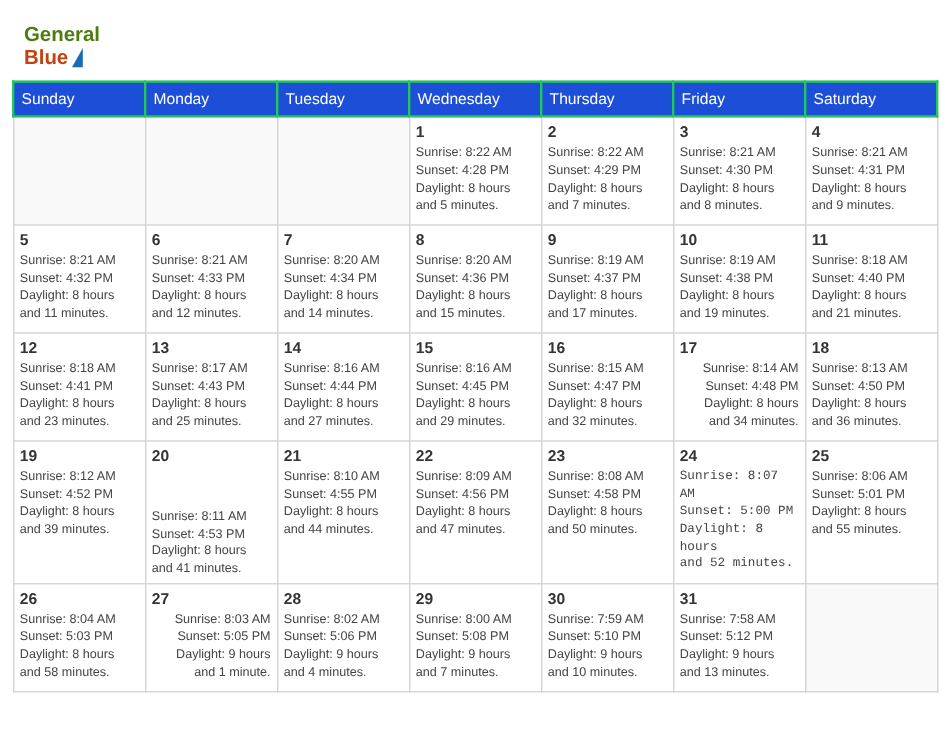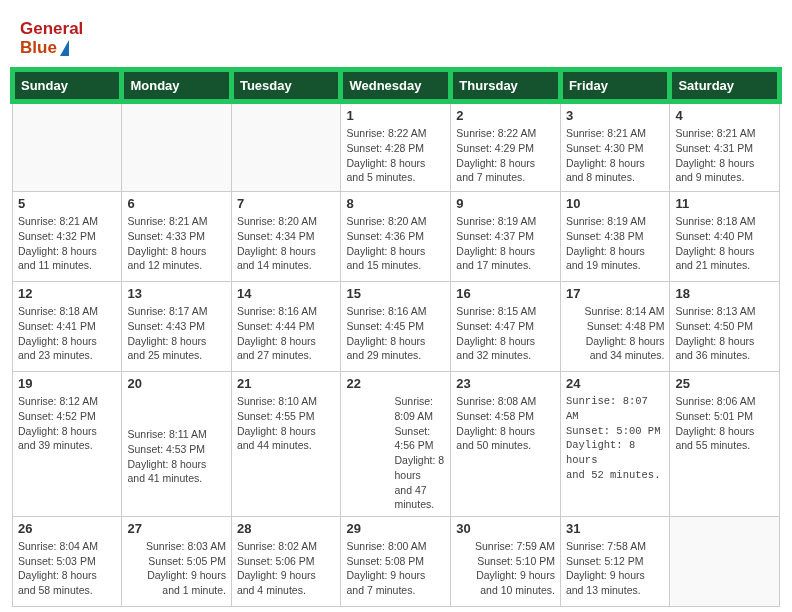--- a/index.html
+++ b/index.html
@@ -31,27 +31,27 @@
     .location {
       font-size: 15px;
       color: #555;
     }
     .calendar {
       width: 100%;
       border-collapse: collapse;
       margin-top: 5px;
     }
     .calendar th {
-      background-color: #14532d;
+      background-color: #1d4ed8;
       color: white;
       text-align: left;
       padding: 6px 6px;
       font-size: 13px;
-      font-weight: bold;
-      border: 5px solid #22c55e;
+      font-weight: normal;
+      border: 2px solid #22c55e;
     }
     .calendar td {
       border: 1px solid #ccc;
       vertical-align: top;
       padding: 4px 5px;
       width: 110px;
       height: 90px;
       font-size: 11px;
       color: #333;
       background: #fff;
@@ -70,21 +70,21 @@
       color: #444;
       line-height: 1.4;
     }
   </style>
 </head>
 <body>
 
 <div class="header">
   <div class="logo">
     <div style="display:flex;flex-direction:column;line-height:1.1;">
-      <span style="font-size:17px;font-weight:bold;color:#b91c1c;">General</span>
+      <span style="font-size:17px;font-weight:bold;color:#4d7c0f;">General</span>
       <div style="display:flex;align-items:center;">
         <span style="font-size:17px;font-weight:bold;color:#c2410c;">Blue</span>
         <div style="margin-left:3px;width:0;height:0;border-left:9px solid transparent;border-right:0;border-bottom:16px solid #1a6ab5;"></div>
       </div>
     </div>
   </div>
   <div class="title-block">
     <div class="month-title"></div>
     <div class="location"></div>
   </div>
@@ -255,21 +255,21 @@
         </td>
         <td>
           <div class="day-number">21</div>
           <div class="day-info" style="white-space: pre-line;">Sunrise: 8:10 AM
 Sunset: 4:55 PM
 Daylight: 8 hours
 and 44 minutes.</div>
         </td>
         <td>
           <div class="day-number">22</div>
-          <div class="day-info" style="white-space: pre-line; margin-left: 48px;">Sunrise: 8:09 AM
+          <div class="day-info" style="white-space: pre-line;">Sunrise: 8:09 AM
 Sunset: 4:56 PM
 Daylight: 8 hours
 and 47 minutes.</div>
         </td>
         <td>
           <div class="day-number">23</div>
           <div class="day-info" style="white-space: pre-line;">Sunrise: 8:08 AM
 Sunset: 4:58 PM
 Daylight: 8 hours
 and 50 minutes.</div>
@@ -313,21 +313,21 @@
         </td>
         <td>
           <div class="day-number">29</div>
           <div class="day-info" style="white-space: pre-line;">Sunrise: 8:00 AM
 Sunset: 5:08 PM
 Daylight: 9 hours
 and 7 minutes.</div>
         </td>
         <td>
           <div class="day-number">30</div>
-          <div class="day-info" style="white-space: pre-line; text-align: right;">Sunrise: 7:59 AM
+          <div class="day-info" style="white-space: pre-line;">Sunrise: 7:59 AM
 Sunset: 5:10 PM
 Daylight: 9 hours
 and 10 minutes.</div>
         </td>
         <td>
           <div class="day-number">31</div>
           <div class="day-info" style="white-space: pre-line;">Sunrise: 7:58 AM
 Sunset: 5:12 PM
 Daylight: 9 hours
 and 13 minutes.</div>

